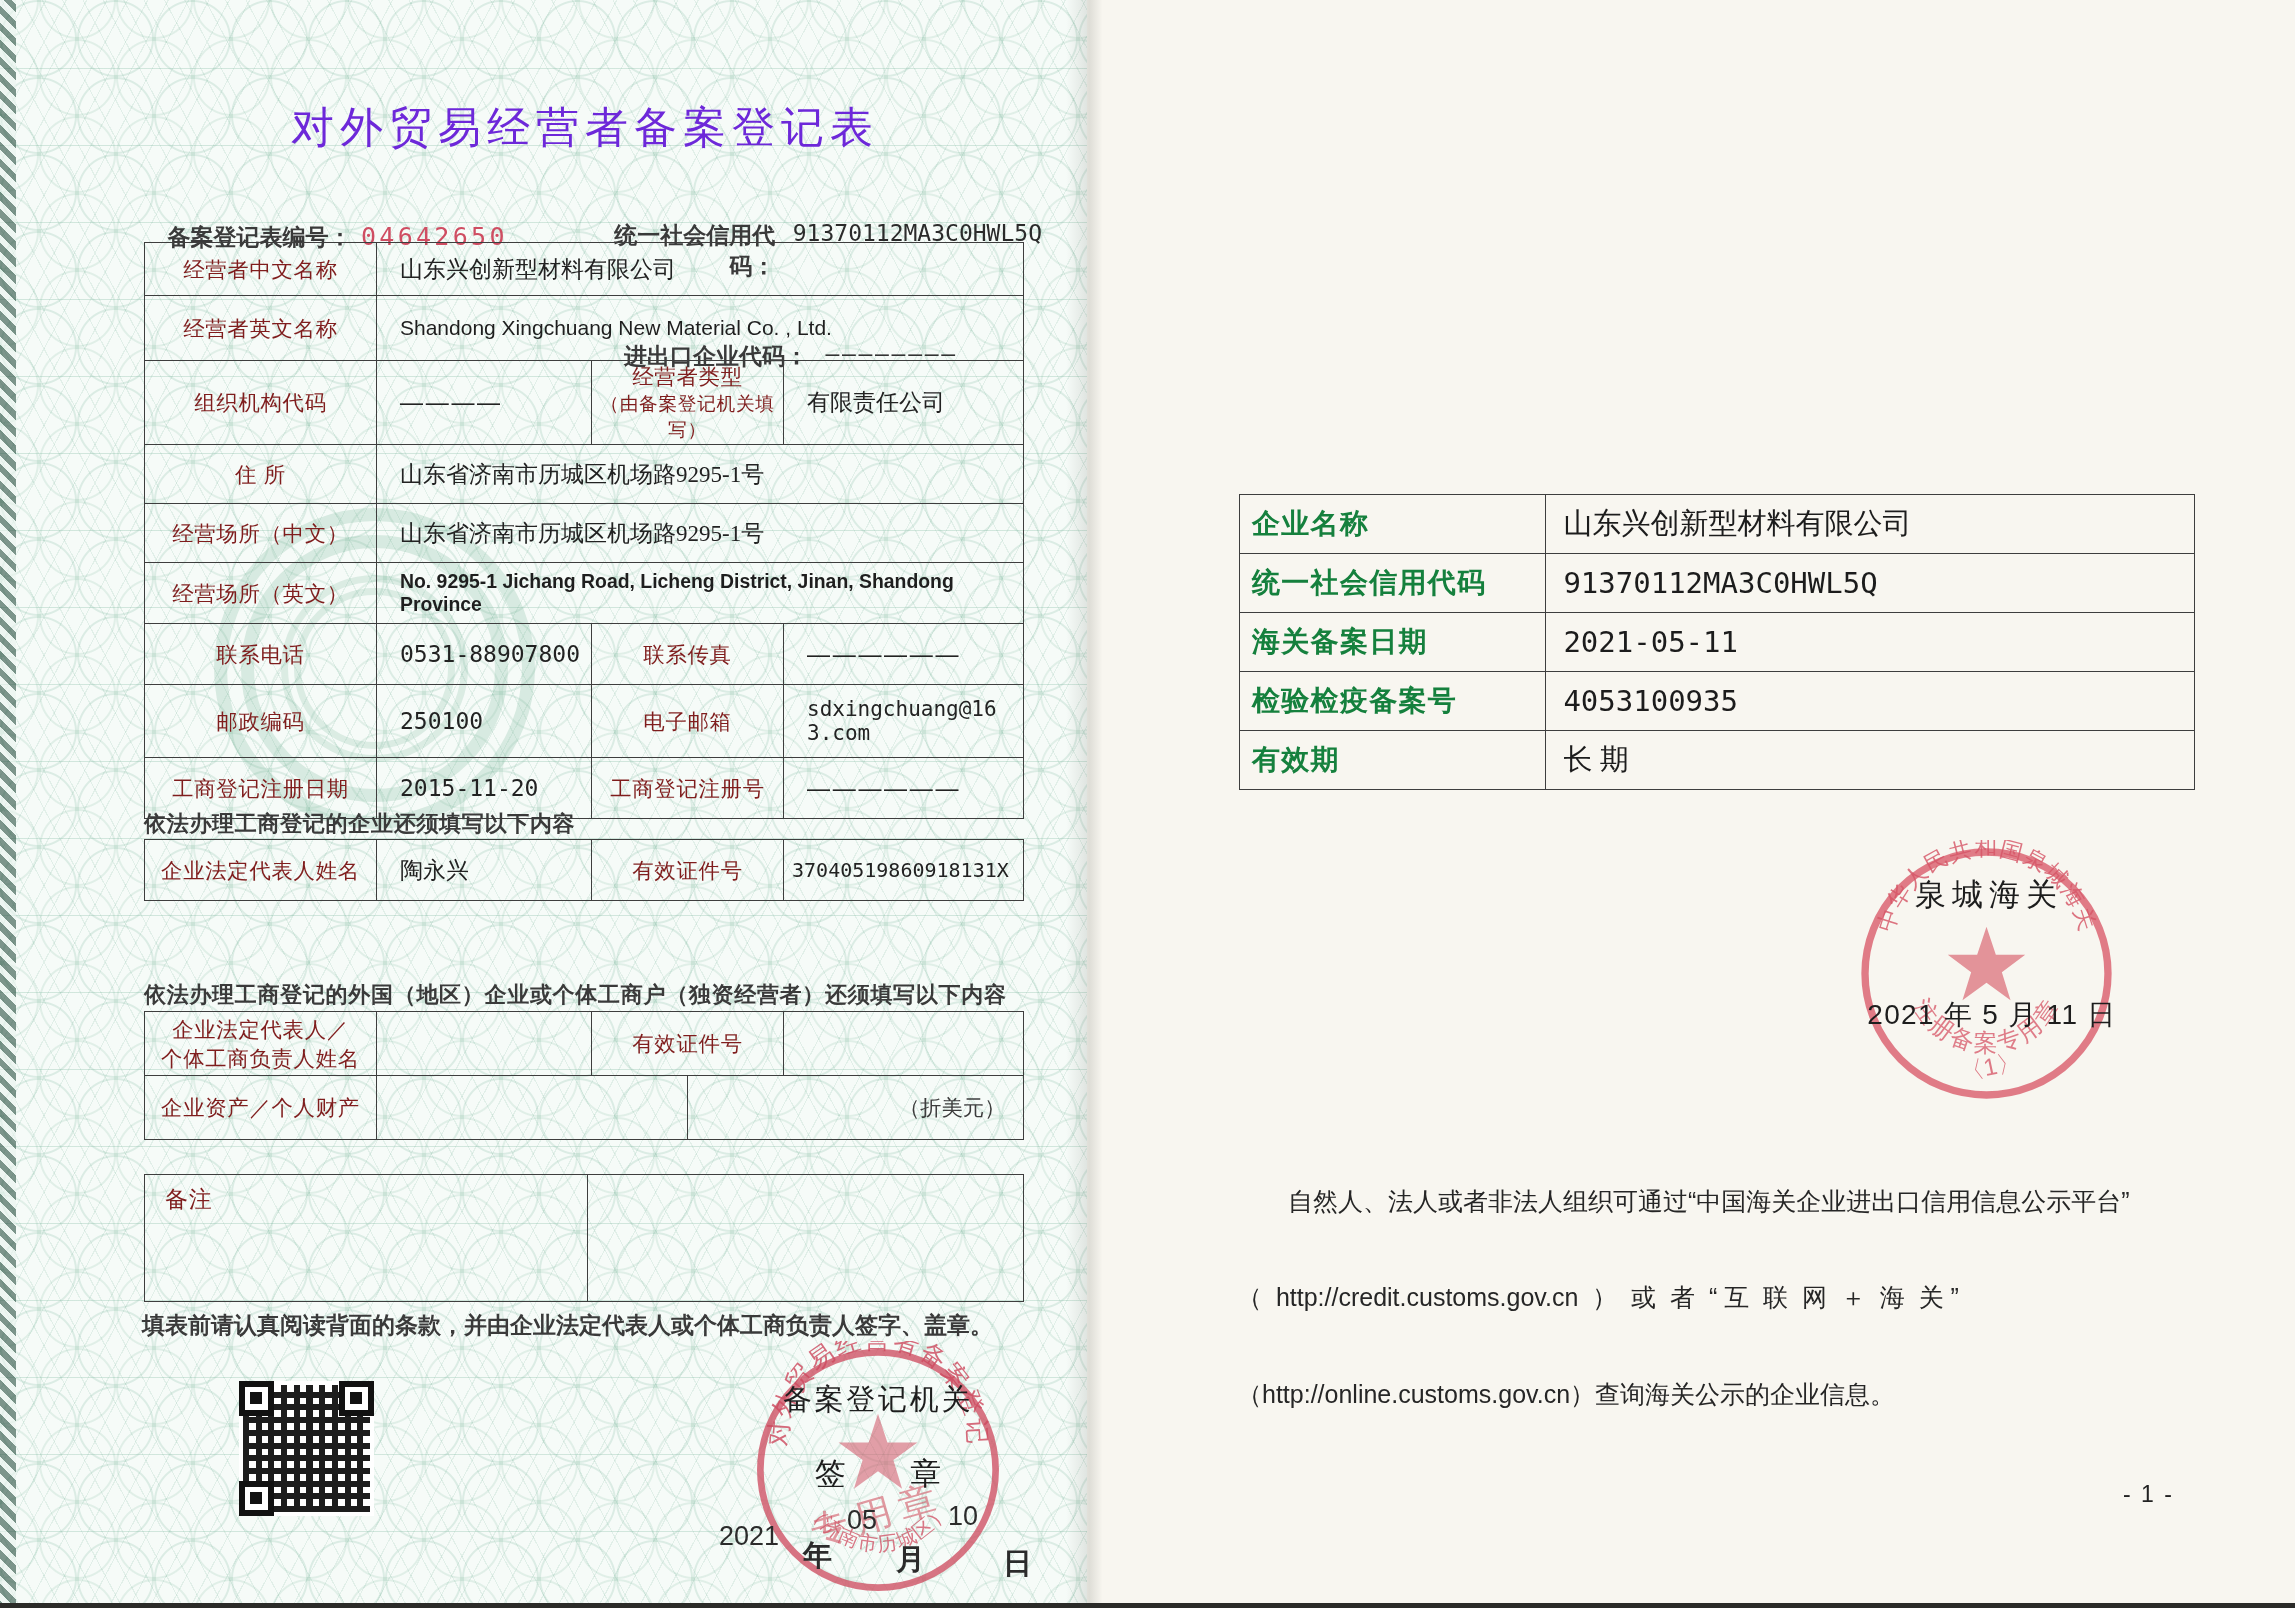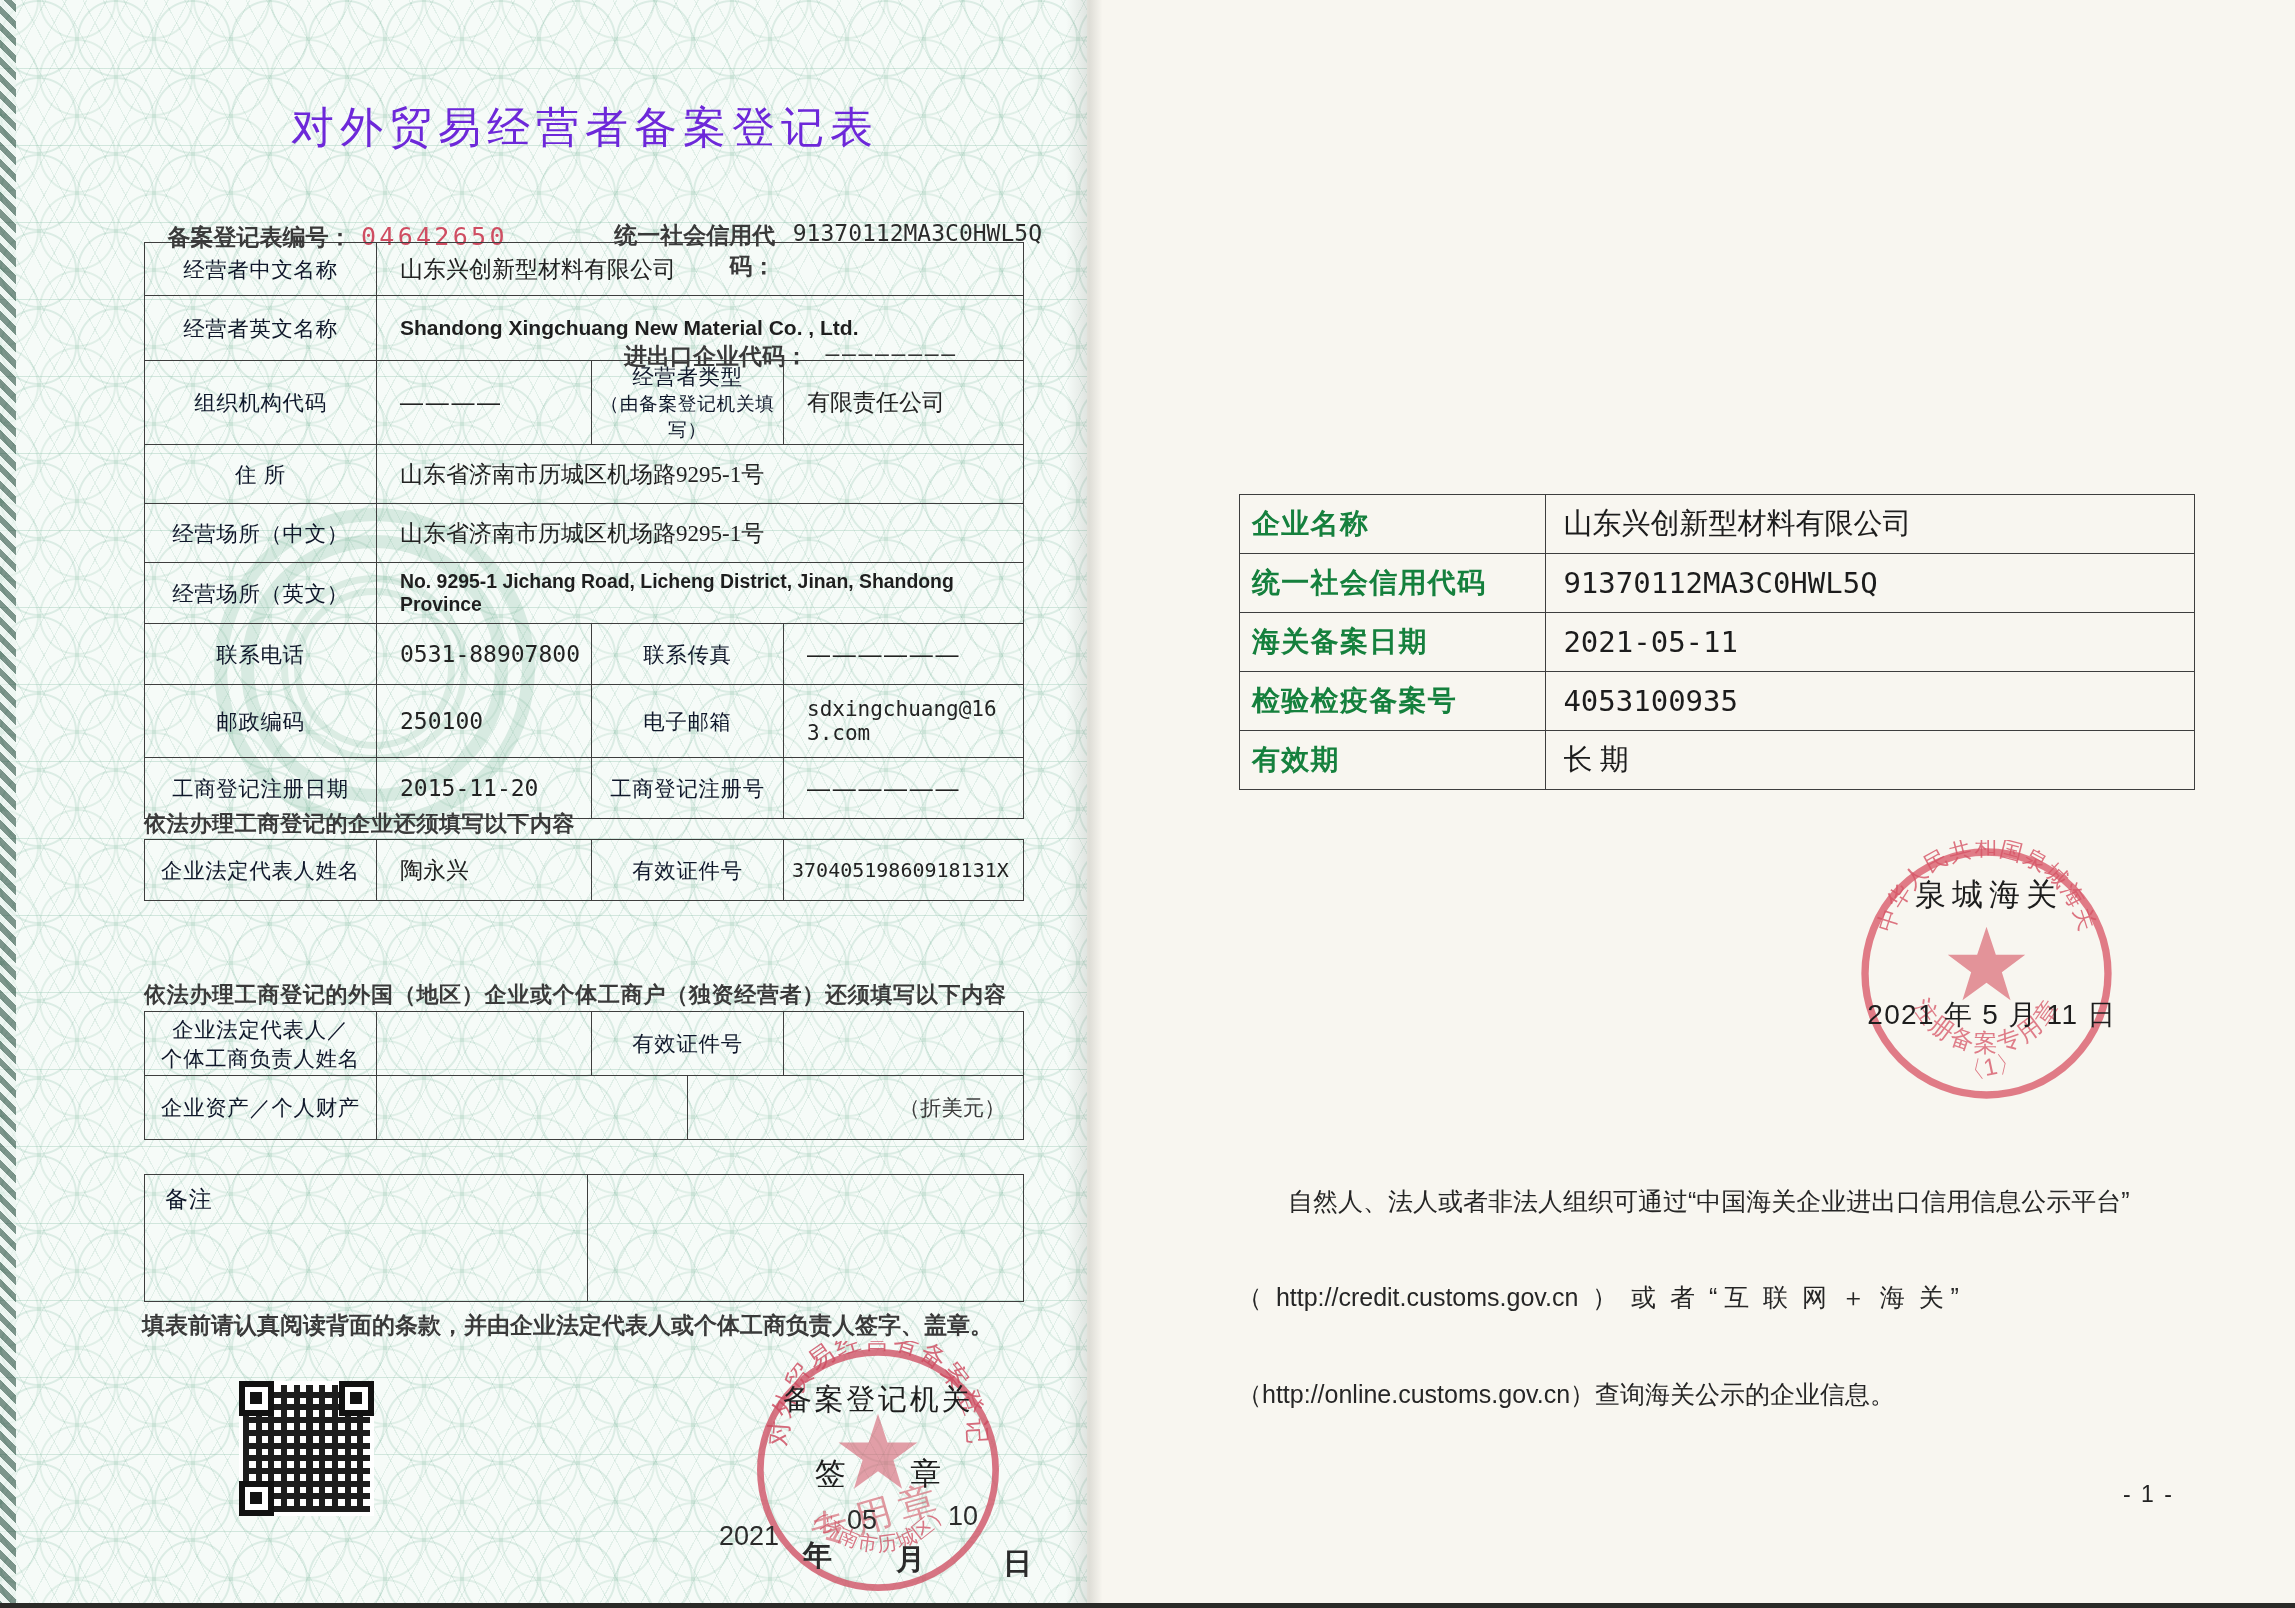--- a/index.html
+++ b/index.html
@@ -39,26 +39,26 @@
   .l-codes{left:588px;top:166px;width:454px;font-size:23px;}
   .l-codes .row{display:flex;margin-bottom:5.3px;}
   .l-codes .lbl{width:220px;text-align:right;font-weight:700;color:#3a3a3a;}
   .l-codes .v{margin-left:17.4px;font-family:"DejaVu Sans Mono",monospace;}
   .l-no{left:142px;top:195px;font-size:23px;font-weight:700;color:#3a3a3a;}
   .l-no .num{font-weight:400;font-family:"DejaVu Sans Mono",monospace;font-size:25px;letter-spacing:3.3px;margin-left:9.4px;}
   
   table.doc{border-collapse:collapse;table-layout:fixed;}
   table.doc td{border:1.3px solid #3e3e3e;overflow:hidden;}
   .t-left{position:absolute;left:144px;width:880px;}
-  td.lab{text-align:center;font-size:21.4px;color:#0f172a;letter-spacing:0.7px;}
+  td.lab{text-align:center;font-size:21.4px;color:#7f1d1d;letter-spacing:0.7px;}
   td.lab .sub{font-size:18.7px;}
   td.val{padding-left:23px;font-size:23px;color:#222;}
   td.val.ser{font-family:"Liberation Serif",serif;}
   td.val.mon{font-family:"DejaVu Sans Mono",monospace;}
-  td.val.eng{font-size:21px;font-weight:700;color:#1e1e1e;}
+  td.val.eng{font-size:21px;font-weight:400;color:#1e1e1e;}
   .dash{letter-spacing:2.7px;color:#333;}
   .wrapcell{word-break:break-all;white-space:pre-wrap;padding-right:5.3px;}
   .sechdr{left:144px;font-size:22px;font-weight:700;color:#3a3a3a;letter-spacing:0.7px;}
   td.topleft{vertical-align:top;text-align:left;padding:9.4px 0 0 20px;}
   td.rgt{text-align:right;padding-right:17.4px;font-size:21.4px;color:#3c3c3c;}
   .l-note{left:142px;top:1310px;width:895px;font-size:23px;font-weight:700;color:#3a3a3a;}
   
   .r-title{left:1122px;top:160px;width:1149px;text-align:center;font-size:39px;font-weight:700;
     letter-spacing:2px;color:#1f1f1f;}
   .t-right{position:absolute;left:1239px;top:494px;width:955px;}

